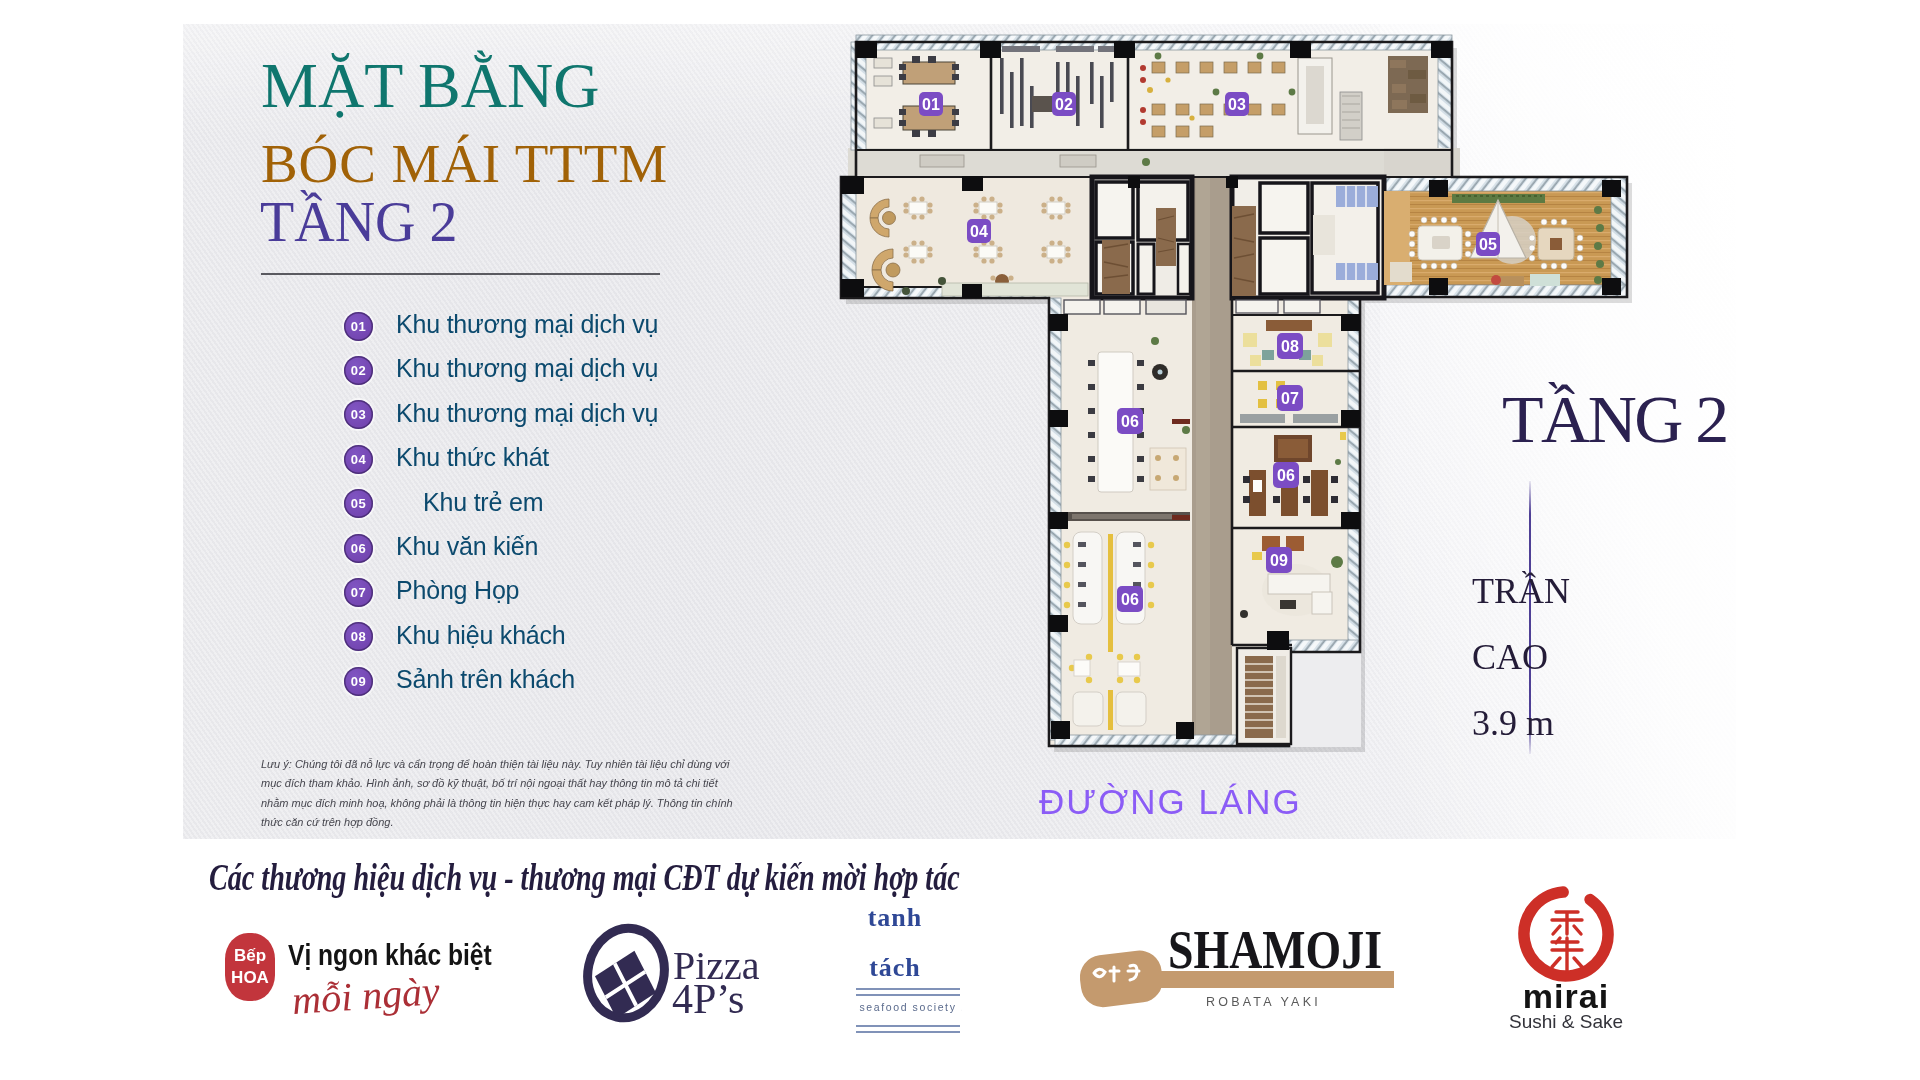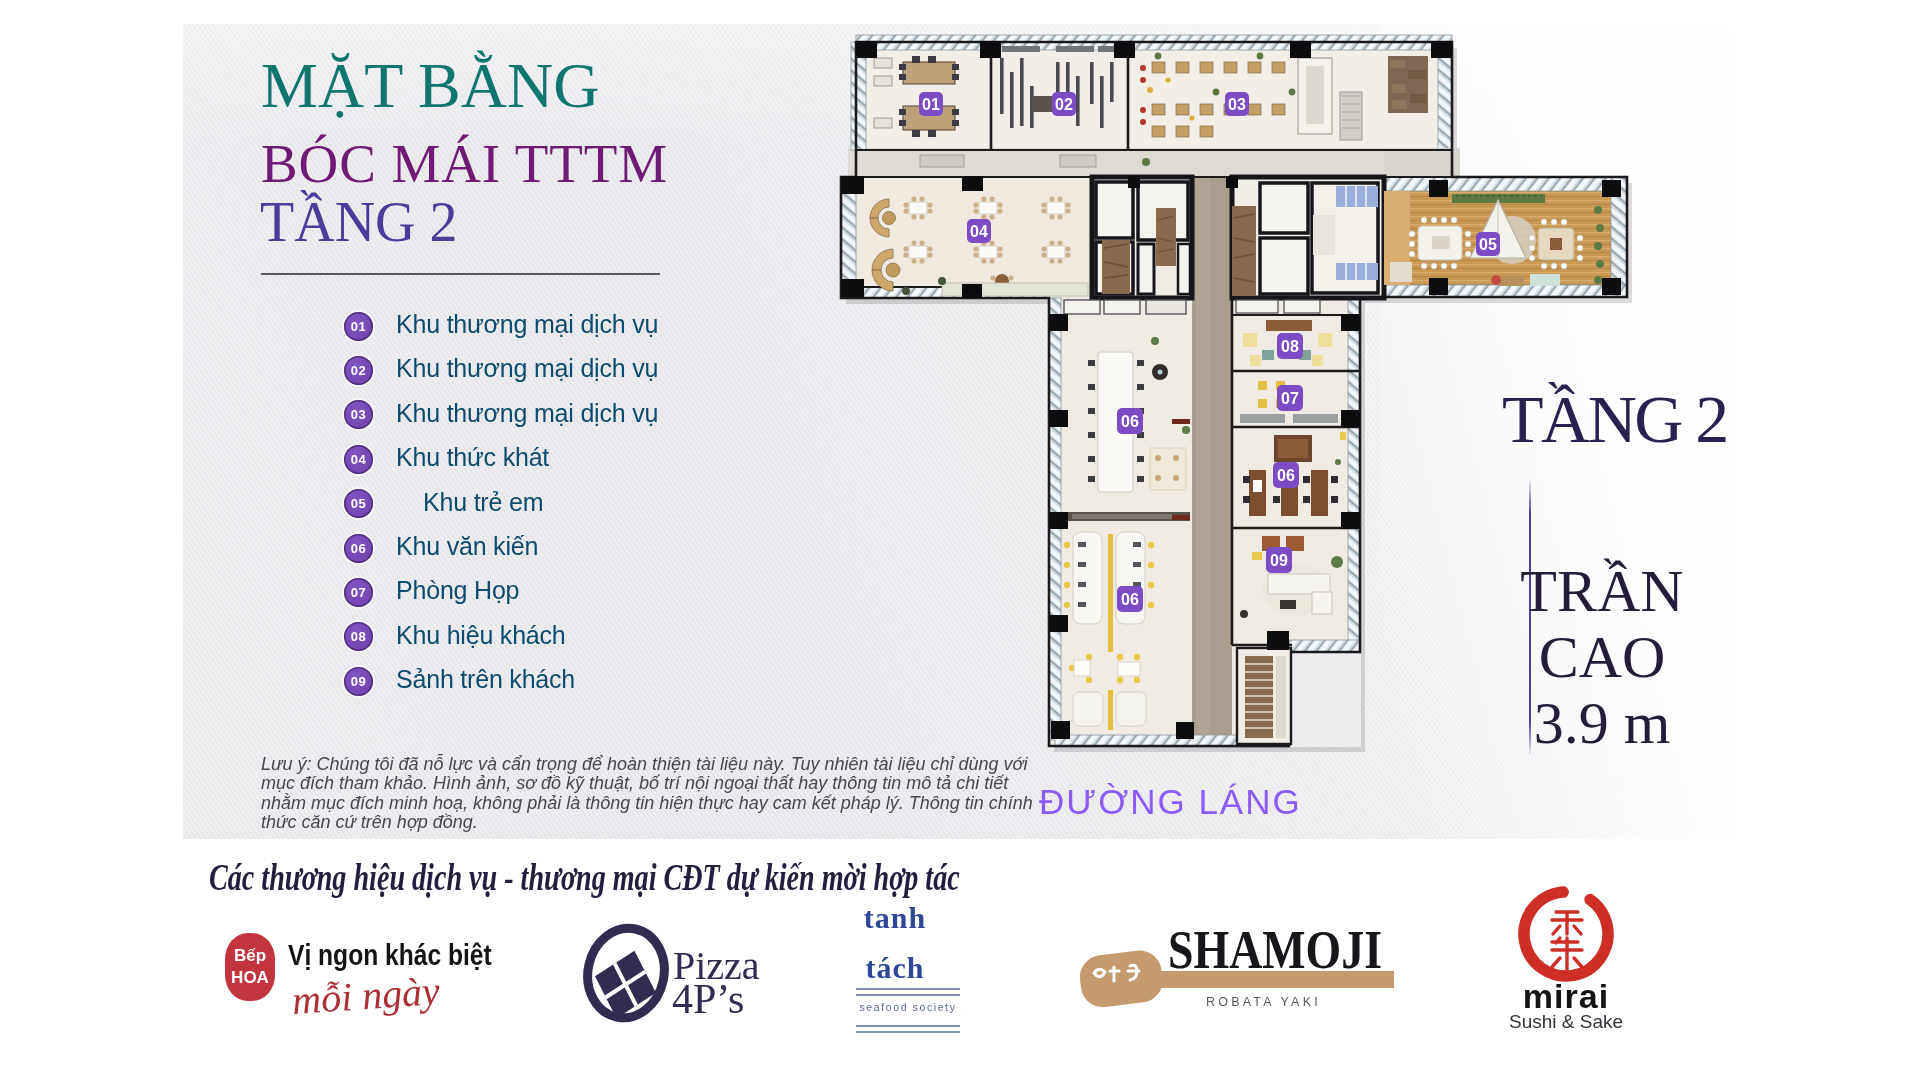--- a/index.html
+++ b/index.html
@@ -20,21 +20,21 @@
    linear-gradient(252deg, #ffffff 0%, #f4f4f7 20%, #ebebee 42%, #e7e7eb 68%, #eaeaed 100%);">
 </div>
 
 <div class="abs" style="left:1380px;top:24px;width:356px;height:815px;
   background:linear-gradient(256deg, rgba(255,255,255,0.95) 0%, rgba(255,255,255,0.8) 40%, rgba(255,255,255,0) 95%);"></div>
 
 <div class="abs" style="left:261px;top:49px;font-family:'Liberation Serif',serif;font-size:64px;
   color:#0f766e;letter-spacing:0px;">MẶT BẰNG</div>
 
 <div class="abs" style="left:261px;top:132px;font-family:'Liberation Serif',serif;font-size:55px;
-  color:#701a75;letter-spacing:0.9px;">BÓC MÁI TTTM</div>
+  color:#a16207;letter-spacing:0.9px;">BÓC MÁI TTTM</div>
 
 <div class="abs" style="left:260px;top:190px;font-family:'Liberation Serif',serif;font-size:56px;
   color:#4a3c99;">TẦNG 2</div>
 
 <div class="abs" style="left:261px;top:273px;width:399px;height:1.6px;background:#5a5a60;"></div>
 
 <div id="legend" style="position:absolute;left:0;top:0;font-family:'Liberation Sans',sans-serif;">
 <div class="abs lc" style="left:344px;top:311.5px;">01</div>
 <div class="abs lt" style="left:396px;top:310px;">Khu thương mại dịch vụ</div>
 <div class="abs lc" style="left:344px;top:355.9px;">02</div>
@@ -54,28 +54,28 @@
 <div class="abs lc" style="left:344px;top:666.7px;">09</div>
 <div class="abs lt" style="left:396px;top:665.2px;">Sảnh trên khách</div>
 </div>
 
 <div class="abs" style="left:1502px;top:380px;width:300px;font-family:'Liberation Serif',serif;
   font-size:68px;color:#2b2150;letter-spacing:-2.5px;">TẦNG 2</div>
 
 <div class="abs" style="left:1529px;top:481px;width:2px;height:273px;
   background:linear-gradient(180deg,rgba(80,64,150,0.1),#4f4096 12%,#4f4096 88%,rgba(80,64,150,0.1));"></div>
 
-<div class="abs" style="left:1472px;top:558px;width:260px;text-align:center;font-family:'Liberation Serif',serif;
-  font-size:60px;color:#241c38;line-height:66px;">TRẦN<br>CAO<br>3.9 m</div>
+<div class="abs" style="left:1472px;top:558px;width:260px;text-align:left;font-family:'Liberation Serif',serif;
+  font-size:36px;color:#241c38;line-height:66px;">TRẦN<br>CAO<br>3.9 m</div>
 
 <div class="abs" style="left:1039px;top:782px;width:300px;font-family:'Liberation Sans',sans-serif;
   font-size:35px;color:#8b5cf6;letter-spacing:2px;">ĐƯỜNG LÁNG</div>
 
 <div class="abs" style="left:261px;top:755px;white-space:nowrap;font-family:'Liberation Sans',sans-serif;
-  font-style:italic;font-size:18px;line-height:19.3px;color:#46464e;">
+  font-style:italic;font-size:11px;line-height:19.3px;color:#46464e;">
 Lưu ý: Chúng tôi đã nỗ lực và cẩn trọng để hoàn thiện tài liệu này. Tuy nhiên tài liệu chỉ dùng với<br>
 mục đích tham khảo. Hình ảnh, sơ đồ kỹ thuật, bố trí nội ngoại thất hay thông tin mô tả chi tiết<br>
 nhằm mục đích minh hoạ, không phải là thông tin hiện thực hay cam kết pháp lý. Thông tin chính<br>
 thức căn cứ trên hợp đồng.
 </div>
 
 <div class="abs" style="left:209px;top:855px;font-family:'Liberation Serif',serif;font-style:italic;
   font-weight:bold;font-size:38px;color:#241d3e;transform:scaleX(0.74);transform-origin:left top;white-space:nowrap;">Các thương hiệu dịch vụ - thương mại CĐT dự kiến mời hợp tác</div>
 
 <svg class="abs" style="left:225px;top:933px;" width="52" height="70" viewBox="0 0 52 70">
@@ -96,21 +96,21 @@
 </g>
 <g transform="rotate(-33 52 59) skewX(-6)">
 <rect x="29" y="36" width="47" height="47" fill="#322b52"></rect>
 <path d="M52.5 36 V83 M29 59.5 H76" stroke="#ffffff" stroke-width="4"></path>
 </g>
 <text x="95" y="57" font-family="'Liberation Serif',serif" font-size="40" fill="#322b52">Pizza</text>
 <text x="94" y="91" font-family="'Liberation Serif',serif" font-size="42" fill="#322b52">4P’s</text>
 </svg>
 
 <div class="abs" style="left:840px;top:893px;width:110px;text-align:center;font-family:'Liberation Serif',serif;
-  font-weight:bold;font-size:30px;line-height:50px;color:#2f4896;letter-spacing:1px;">tanh<br>tách</div>
+  font-weight:bold;font-size:26px;line-height:50px;color:#2f4896;letter-spacing:1px;">tanh<br>tách</div>
 <svg class="abs" style="left:854px;top:986px;" width="108" height="50" viewBox="0 0 108 50">
 <path d="M2 3 H106 M2 9 H106" stroke="#8092b8" stroke-width="2"></path>
 <text x="54" y="25" text-anchor="middle" font-family="'Liberation Sans',sans-serif" font-size="10.5" letter-spacing="1.6" fill="#5a6a8c">. seafood society .</text>
 <path d="M2 40 H106 M2 46 H106" stroke="#8092b8" stroke-width="2"></path>
 </svg>
 
 <svg class="abs" style="left:1072px;top:905px;" width="330" height="110" viewBox="0 0 330 110">
 <g transform="rotate(-7 48 72)">
 <rect x="8" y="48" width="82" height="52" rx="22" fill="#c49a6e"></rect>
 </g>

